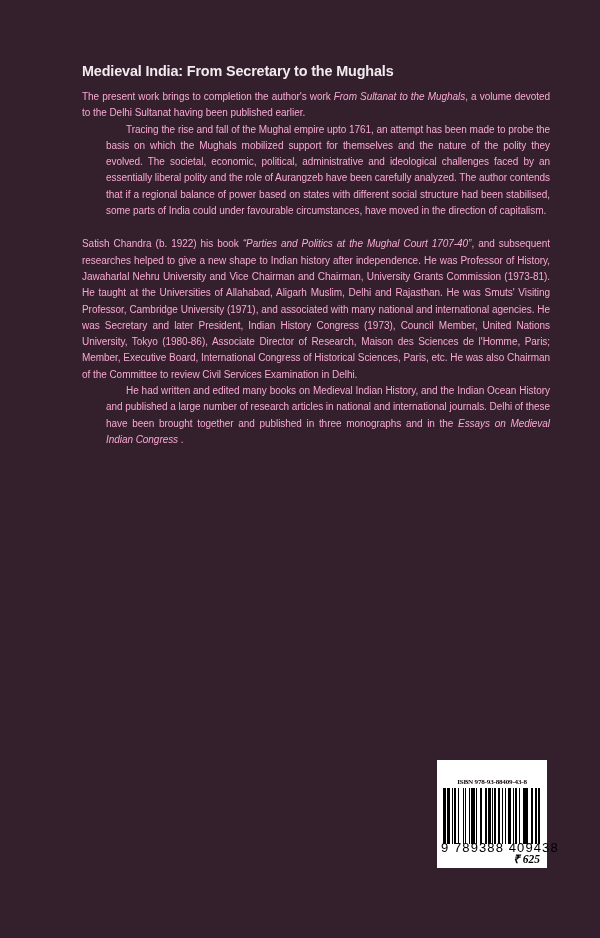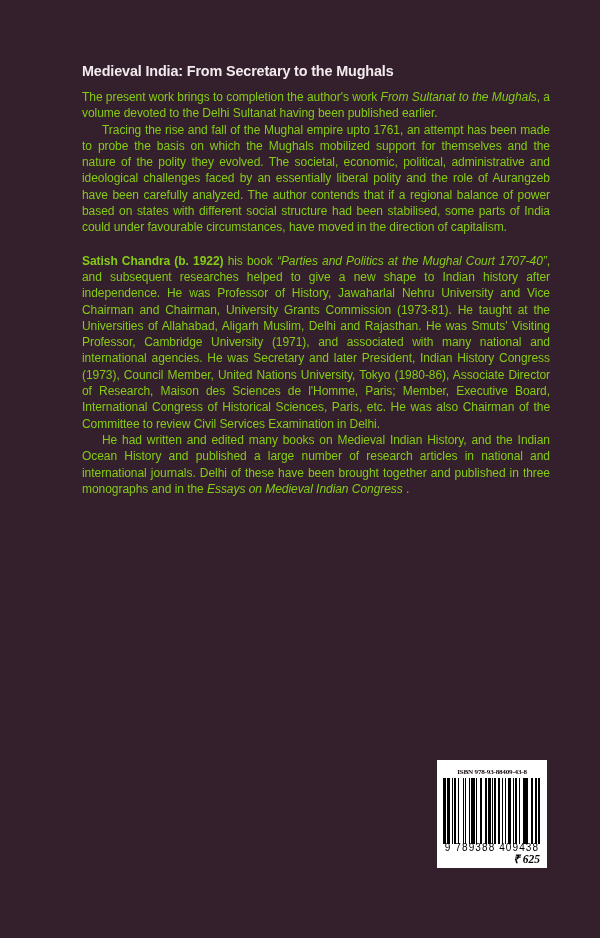--- a/index.html
+++ b/index.html
@@ -43,55 +43,56 @@
     color: #F0E9EC;
     font-size: 12.6px;
     font-weight: bold;
     font-style: italic;
     letter-spacing: -0.05px;
     margin: 0 0 11px 0;
   }
 
   .blurb p,
   .bio p {
-    color: #84cc16;
-    font-size: 12px;
+    color: #f9a8d4;
+    font-size: 10px;
     line-height: 16.3px;
     text-align: justify;
     margin: 0;
     letter-spacing: -0.05px;
   }
 
   .blurb p.indent,
   .bio p.indent {
     text-indent: 20px;
+    margin-left: 24px;
   }
 
   .bio {
     margin-top: 17px;
   }
 
   .bio .lead-name {
-    font-weight: bold;
+    font-weight: normal;
     margin-top: 20px;
   }
 
   em {
     font-style: italic;
   }
 
   .barcode-box {
     position: absolute;
     left: 437px;
     top: 760px;
     width: 110px;
     height: 108px;
     background: #FFFFFF;
     box-sizing: border-box;
-    padding: 8px 4px 2px 4px;
+    padding: 18px 4px 2px 4px;
     display: flex;
     flex-direction: column;
   }
 
   .isbn-text {
     color: #11060B;
     font-family: "Liberation Serif", serif;
     font-size: 7.1px;
     font-weight: bold;
     letter-spacing: -0.2px;
@@ -110,21 +111,21 @@
   }
 
   .bars span {
     display: block;
     background: #000;
   }
 
   .barcode-digits {
     color: #000;
     font-family: "Liberation Sans", sans-serif;
-    font-size: 10px;
+    font-size: 13px;
     letter-spacing: 1.1px;
     text-align: center;
     line-height: 10px;
     white-space: nowrap;
     margin-top: -1px;
   }
 
   .price {
     color: #000;
     font-family: "Liberation Serif", serif;

